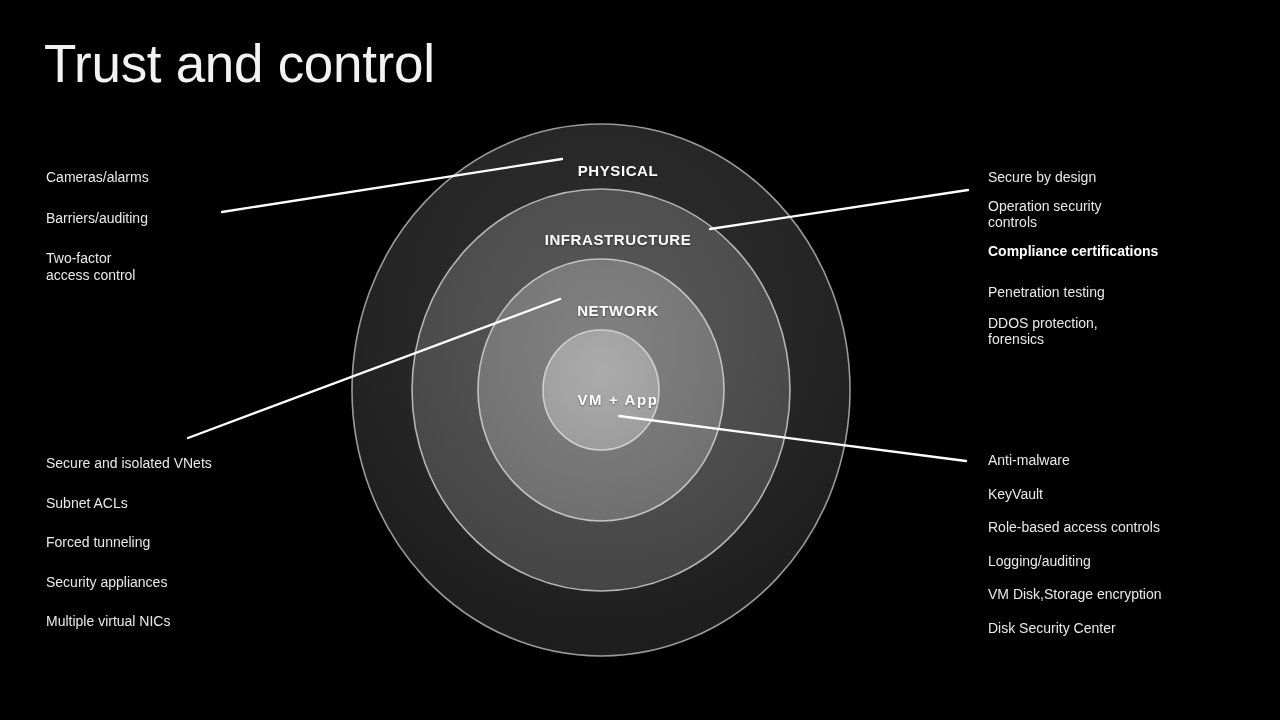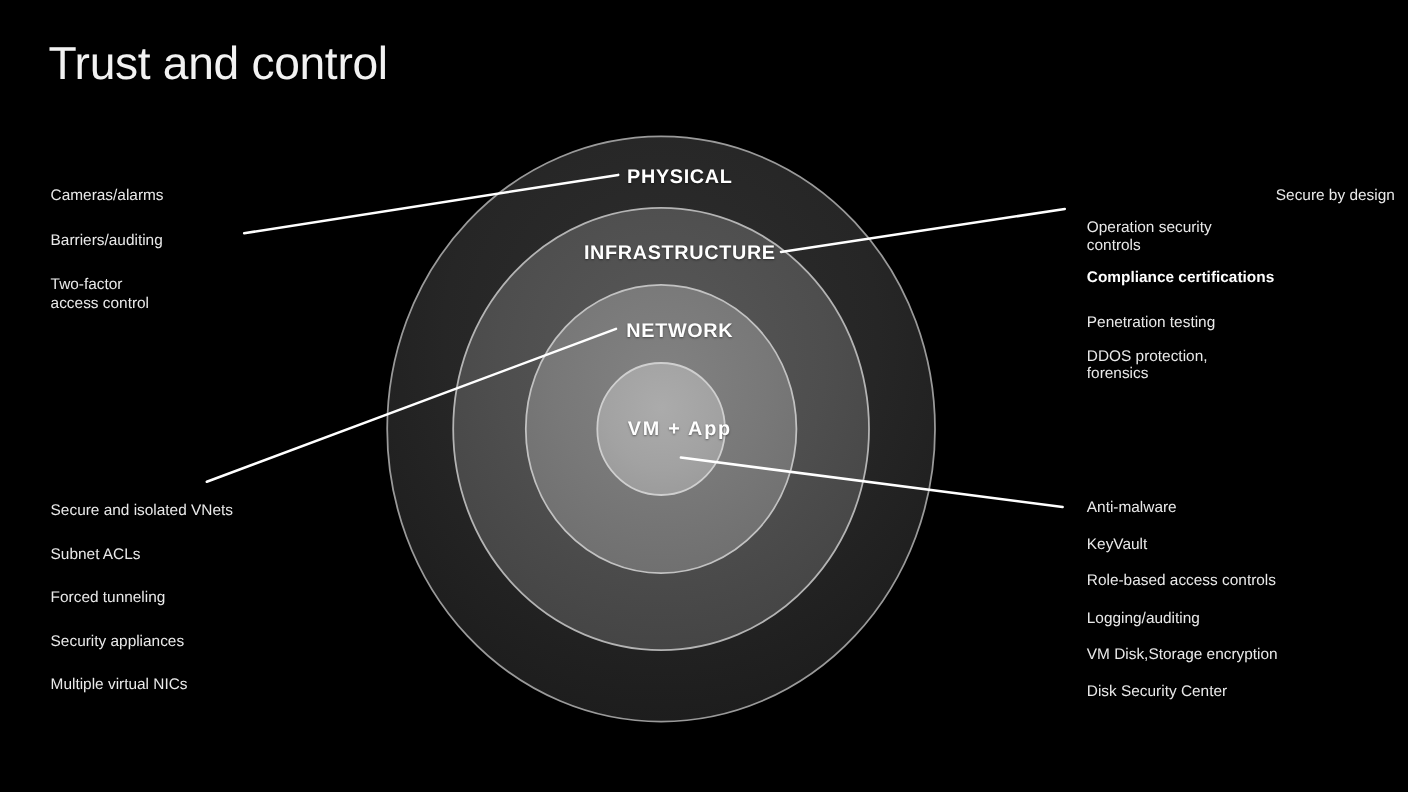--- a/index.html
+++ b/index.html
@@ -18,21 +18,21 @@
     height: 720px;
     background: #000000;
     overflow: hidden;
   }
 
   
   .slide-title {
     position: absolute;
     left: 44px;
     top: 36px;
-    font-size: 42px;
+    font-size: 53px;
     font-weight: 300;
     letter-spacing: -0.3px;
     color: #f2f2f2;
     line-height: 1.05;
     white-space: nowrap;
   }
 
   
   #diagram {
     position: absolute;
@@ -40,25 +40,26 @@
     top: 0;
     width: 1280px;
     height: 720px;
   }
 
   
   .ring-label {
     position: absolute;
     color: #ffffff;
     font-weight: bold;
-    font-size: 18px;
+    font-size: 15px;
     letter-spacing: 0.6px;
     white-space: nowrap;
     transform: translateX(-50%);
     text-shadow: 0 1px 2px rgba(0,0,0,0.45);
+    margin-top: 12px;
   }
   #label-physical       { left: 618px; top: 150px; }
   #label-infrastructure { left: 618px; top: 219px; }
   #label-network        { left: 618px; top: 290px; }
   #label-vmapp          { left: 618px; top: 379px; letter-spacing: 1.6px; }
 
   
   .list-col {
     position: absolute;
     color: #e9e9e9;
@@ -82,21 +83,21 @@
   
   #col-left-top .item:nth-child(1)  { margin-top: 0px; }
   #col-left-top .item:nth-child(2)  { margin-top: 24px; }
   #col-left-top .item:nth-child(3)  { margin-top: 24px; }
   #col-left-top .item:nth-child(4)  { margin-top: 12px; }
   #col-left-top .item:nth-child(5)  { margin-top: 12px; }
 
   #col-left-bottom .item { margin-top: 23px; }
   #col-left-bottom .item:first-child { margin-top: 0; }
 
-  #col-right-top .item:nth-child(1) { margin-top: 0px; text-align: right; }
+  #col-right-top .item:nth-child(1) { margin-top: 0px; }
   #col-right-top .item:nth-child(2) { margin-top: 12px; }
   #col-right-top .item:nth-child(3) { margin-top: 12px; }
   #col-right-top .item:nth-child(4) { margin-top: 25px; }
   #col-right-top .item:nth-child(5) { margin-top: 14px; }
 
   #col-right-bottom .item { margin-top: 17px; }
   #col-right-bottom .item:first-child { margin-top: 0; }
 </style>
 </head>
 <body style="background: rgb(0, 0, 0);">

